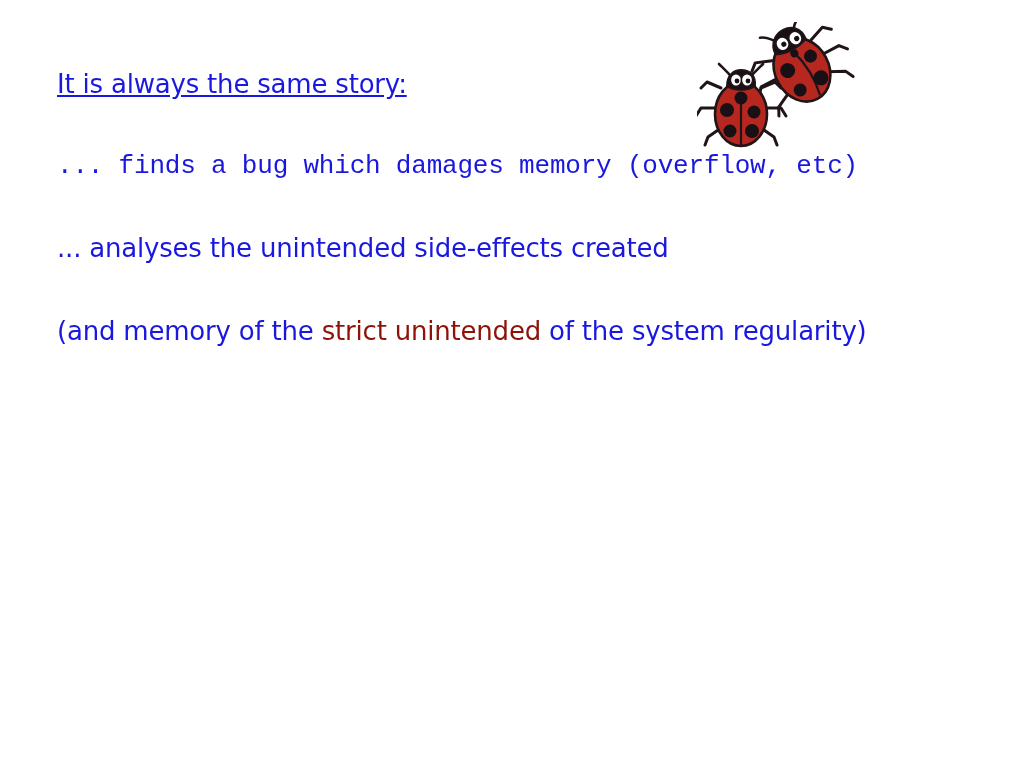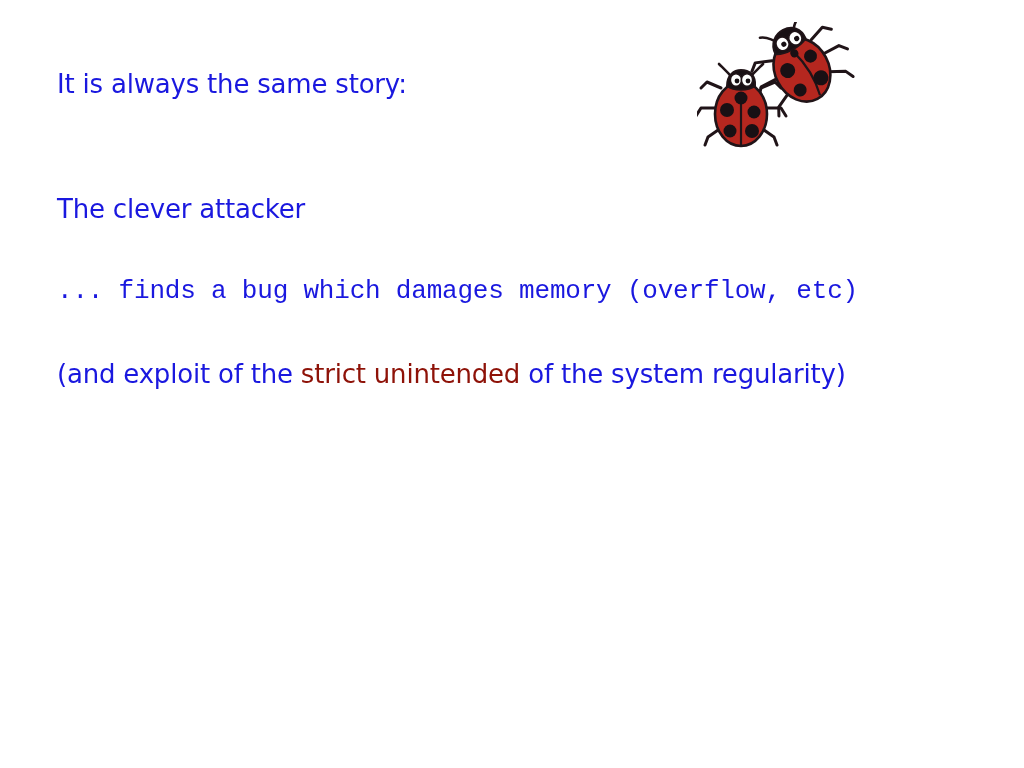--- a/index.html
+++ b/index.html
@@ -33,21 +33,21 @@
     font-size: 26px;
     line-height: 1.08;
     color: #1a18df;
     white-space: nowrap;
     letter-spacing: -0.2px;
   }
   .line .hl {
     color: #8e1208;
   }
   
-  .l1 { margin-top: 0px; }
+  .l1 { margin-top: 0px; text-decoration: underline; }
   .l2 { margin-top: 97px; }
   .l3 { margin-top: 54px; font-family: Liberation Mono, monospace; }
   .l4 { margin-top: 54px; }
   .l5 { margin-top: 55px; }
   .l6 { margin-top: 54px; }
 
   
   .bug-art {
     position: absolute;
     left: 697px;
@@ -59,26 +59,26 @@
 </style>
 </head>
 <body>
 
 <div id="slide">
 
   <div class="text-body">
 
     <div class="line l1">It is always the same story:</div>
 
-    <div class="line l2">The clever attacker</div>
 
     <div class="line l3">... finds a bug which damages memory (overflow, etc)</div>
 
+    <div class="line l4">... analyses the unintended side-effects created</div>
 
-    <div class="line l5"><span>(and exploit of the </span><span class="hl">strict unintended</span><span> of the system regularity)</span></div>
+    <div class="line l5"><span>(and memory of the </span><span class="hl">strict unintended</span><span> of the system regularity)</span></div>
 
 
   </div>
 
   <div class="bug-art">
     <svg width="162" height="136" viewBox="0 0 162 136" xmlns="http://www.w3.org/2000/svg">
 
       <g transform="translate(104,46) rotate(-28)">
 
         <g stroke="#201418" stroke-width="3" fill="none" stroke-linecap="round" stroke-linejoin="round">

